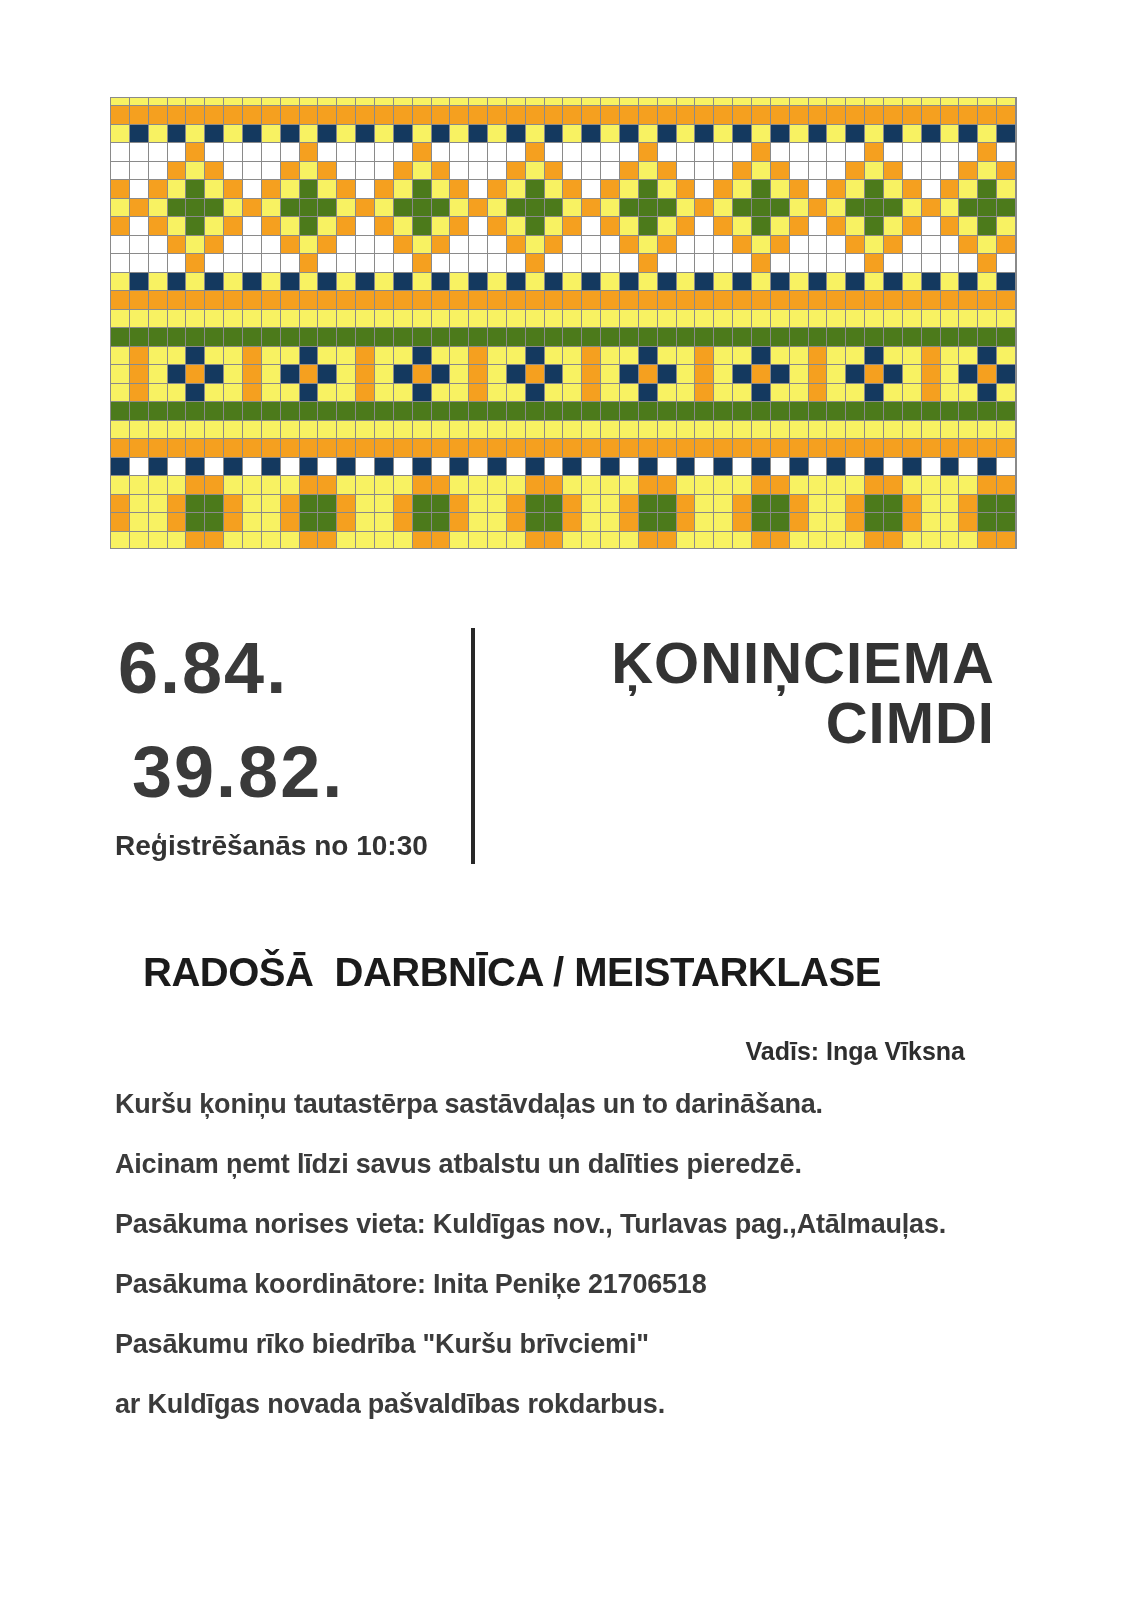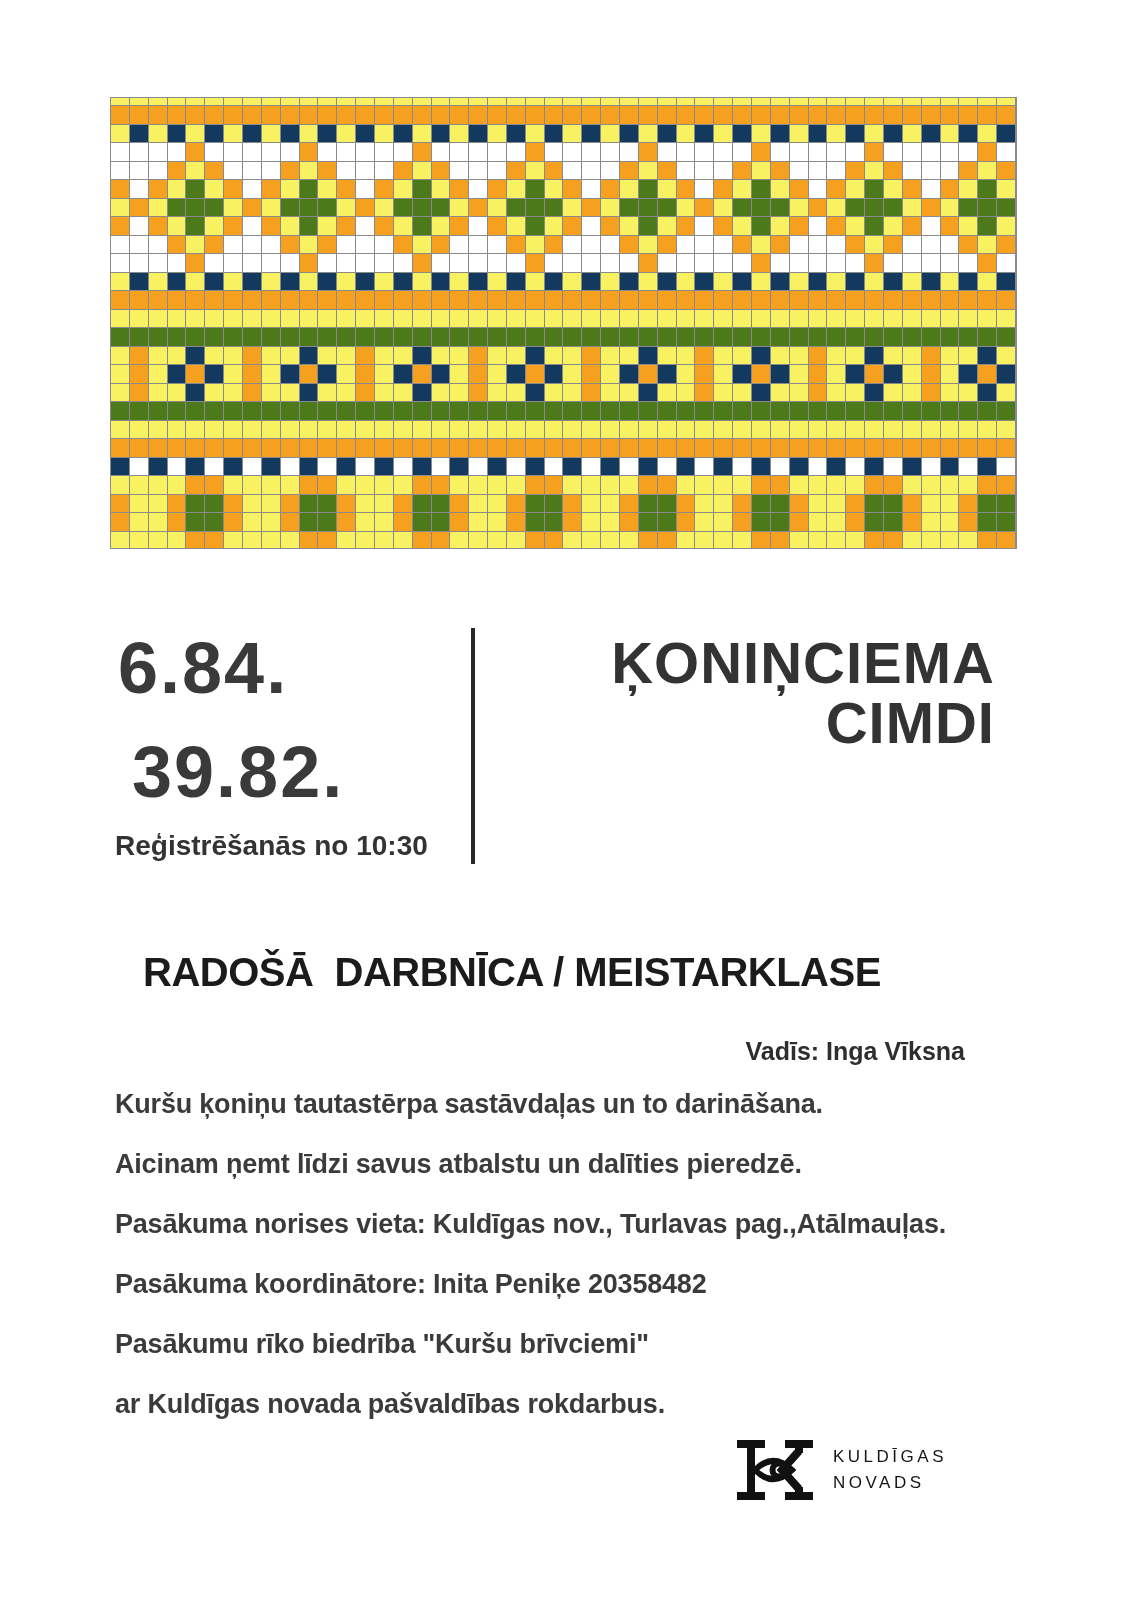--- a/index.html
+++ b/index.html
@@ -1299,41 +1299,19 @@
   </div>
 
   <div class="heading">RADOŠĀ  DARBNĪCA / MEISTARKLASE</div>
 
   <div class="facilitator">Vadīs: Inga Vīksna</div>
 
   <div class="body-lines" id="body-lines">
       <div class="body-line">Kuršu ķoniņu tautastērpa sastāvdaļas un to darināšana.</div>
       <div class="body-line">Aicinam ņemt līdzi savus atbalstu un dalīties pieredzē.</div>
       <div class="body-line">Pasākuma norises vieta: Kuldīgas nov., Turlavas pag.,Atālmauļas.</div>
-      <div class="body-line">Pasākuma koordinātore: Inita Peniķe 20358482</div>
+      <div class="body-line">Pasākuma koordinātore: Inita Peniķe 21706518</div>
       <div class="body-line">Pasākumu rīko biedrība "Kuršu brīvciemi"</div>
       <div class="body-line">ar Kuldīgas novada pašvaldības rokdarbus.</div>
     </div>
 
-  <div class="logo">
-    <svg class="logo-mark" width="76" height="60" viewBox="0 0 76 60" xmlns="http://www.w3.org/2000/svg">
-      <g fill="#111111" stroke="none">
-        <rect x="0" y="0" width="28" height="8"></rect>
-        <rect x="0" y="52" width="28" height="8"></rect>
-        <rect x="10" y="0" width="8" height="60"></rect>
-        <rect x="48" y="0" width="28" height="8"></rect>
-        <rect x="48" y="52" width="28" height="8"></rect>
-        <rect x="58" y="0" width="8" height="13"></rect>
-        <rect x="58" y="47" width="8" height="13"></rect>
-      </g>
-      <g fill="none" stroke="#111111">
-        <path d="M 62 11 L 45 30 L 62 49" stroke-width="8" stroke-linejoin="miter"></path>
-        <path d="M 18 30 Q 36 12 55 30 Q 36 48 18 30 Z" stroke-width="6"></path>
-        <circle cx="42" cy="30" r="6.5" stroke-width="6"></circle>
-      </g>
-    </svg>
-    <div class="logo-text">
-      <div>KULDĪGAS</div>
-      <div>NOVADS</div>
-    </div>
-  </div>
 
 </div>
 
 </body></html>

